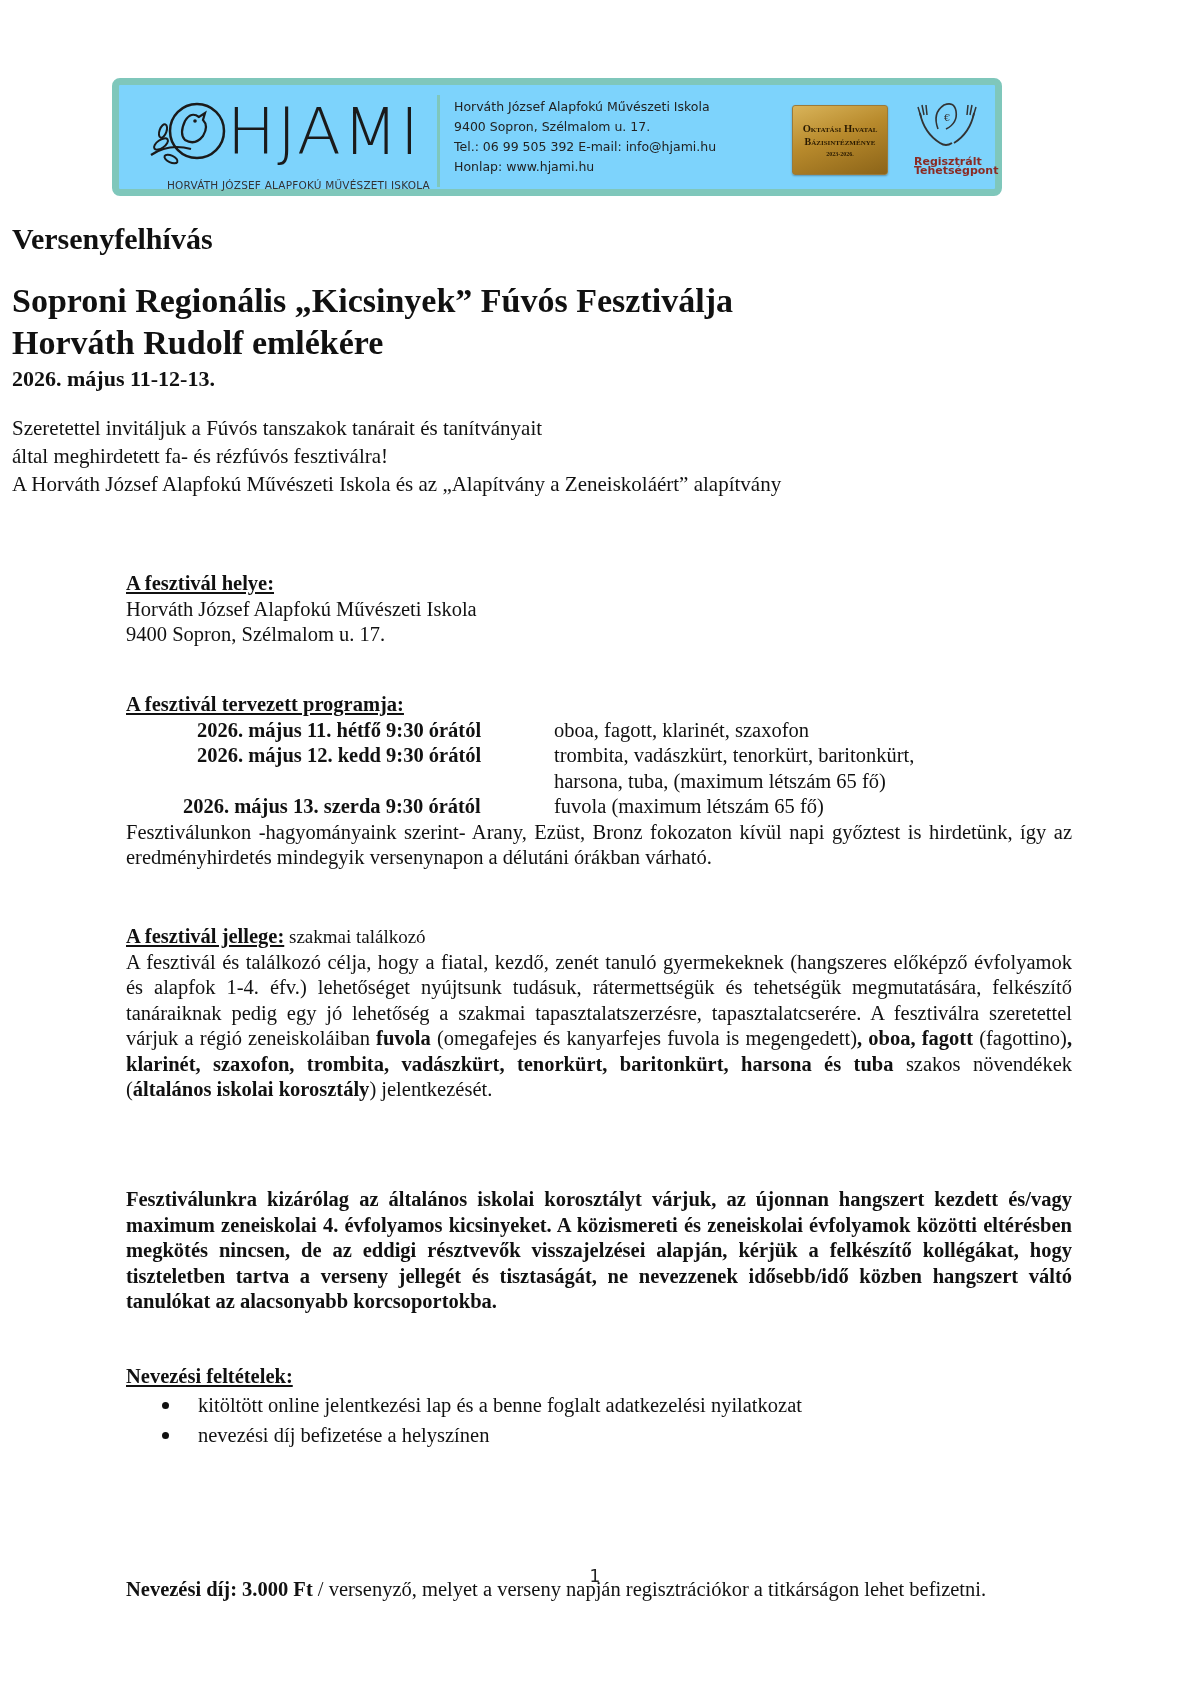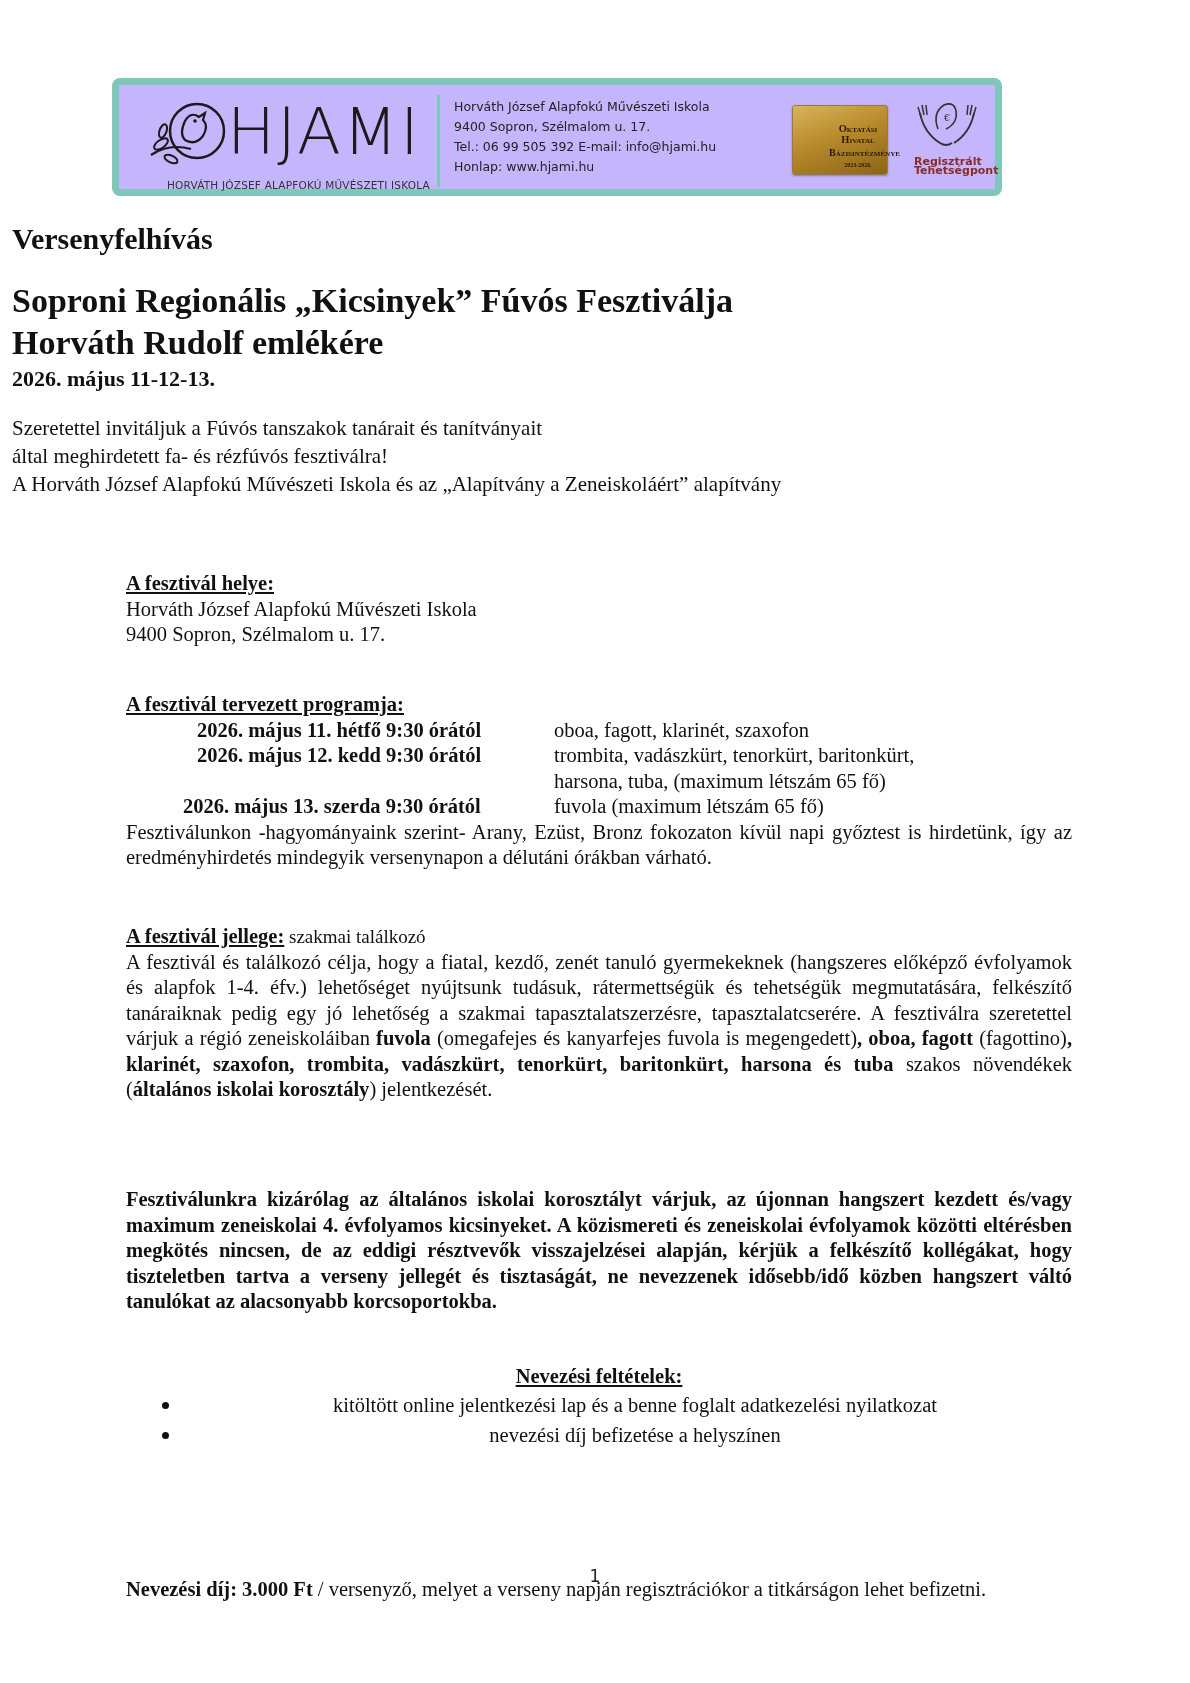--- a/index.html
+++ b/index.html
@@ -9,21 +9,21 @@
       font-family: "Liberation Serif", "DejaVu Serif", serif;
       color: #111111;
     }
     
     .banner {
       position: absolute;
       left: 112px; top: 78px;
       width: 890px; height: 118px;
       border: 7px solid #7fc7bb;
       border-radius: 8px;
-      background: #c4b5fd;
+      background: #7dd3fc;
     }
     .logo-block {
       position: absolute; left: 18px; top: 6px; width: 300px; height: 100px;
     }
     .logo-mark {
       position: absolute; left: 12px; top: 8px; width: 80px; height: 70px;
     }
     .logo-word {
       position: absolute; left: 90px; top: 0px;
       font-family: "DejaVu Sans", sans-serif;
@@ -58,21 +58,20 @@
       width: 96px; height: 70px;
       border-radius: 3px;
       background: linear-gradient(160deg, #d9b45a 0%, #b88a2c 45%, #8c6418 100%);
       border: 1px solid #9a7a3a;
       box-shadow: 0 1px 2px rgba(0,0,0,0.3);
       text-align: center;
       color: #2a1a00;
       font-family: "Liberation Serif", serif;
       font-variant: small-caps;
       font-weight: bold;
-      padding-left: 36px;
     }
     .badge-oh .l1 { font-size: 10.5px; margin-top: 17px; display: block; }
     .badge-oh .l2 { font-size: 10px; margin-top: 2px; display: block; }
     .badge-oh .l3 { font-size: 6px; margin-top: 4px; display: block; font-variant: normal; }
     .talent {
       position: absolute; left: 795px; top: 14px; width: 66px; height: 82px;
       text-align: center;
     }
     .talent-label {
       position: absolute; left: 0; width: 66px;
@@ -195,21 +194,21 @@
 
 <div class="section" style="top:924px;">
   <div>
     <span class="h">A fesztivál jellege:</span><span style="font-size:19px;"> szakmai találkozó</span>
   </div>
   <div class="justify"><span>A fesztivál és találkozó célja, hogy a fiatal, kezdő, zenét tanuló gyermekeknek (hangszeres előképző évfolyamok és alapfok 1-4. éfv.) lehetőséget nyújtsunk tudásuk, rátermettségük és tehetségük megmutatására, felkészítő tanáraiknak pedig egy jó lehetőség a szakmai tapasztalatszerzésre, tapasztalatcserére. A fesztiválra szeretettel várjuk a régió zeneiskoláiban </span><b>fuvola</b><span> (omegafejes és kanyarfejes fuvola is megengedett)</span><b>, oboa, fagott</b><span> (fagottino)</span><b>, klarinét, szaxofon, trombita, vadászkürt, tenorkürt, baritonkürt, harsona és tuba</b><span> szakos növendékek (</span><b>általános iskolai korosztály</b><span>) jelentkezését.</span></div>
 </div>
 
 <div class="section justify" style="top:1187px; font-weight:bold;">Fesztiválunkra kizárólag az általános iskolai korosztályt várjuk, az újonnan hangszert kezdett és/vagy maximum zeneiskolai 4. évfolyamos kicsinyeket. A közismereti és zeneiskolai évfolyamok közötti eltérésben megkötés nincsen, de az eddigi résztvevők visszajelzései alapján, kérjük a felkészítő kollégákat, hogy tiszteletben tartva a verseny jellegét és tisztaságát, ne nevezzenek idősebb/idő közben hangszert váltó tanulókat az alacsonyabb korcsoportokba.</div>
 
-<div class="section" style="top:1364px;text-align:center;">
+<div class="section" style="top:1364px;">
   <div class="h">Nevezési feltételek:</div>
   <ul class="bullets">
     <li>kitöltött online jelentkezési lap és a benne foglalt adatkezelési nyilatkozat</li>
     <li>nevezési díj befizetése a helyszínen</li>
   </ul>
 </div>
 
 <div class="section justify" style="top:1577px;"><b>Nevezési díj: 3.000 Ft</b><span> / versenyző, melyet a verseny napján regisztrációkor a titkárságon lehet befizetni.</span></div>
 
 <div class="pagenum">1</div>

